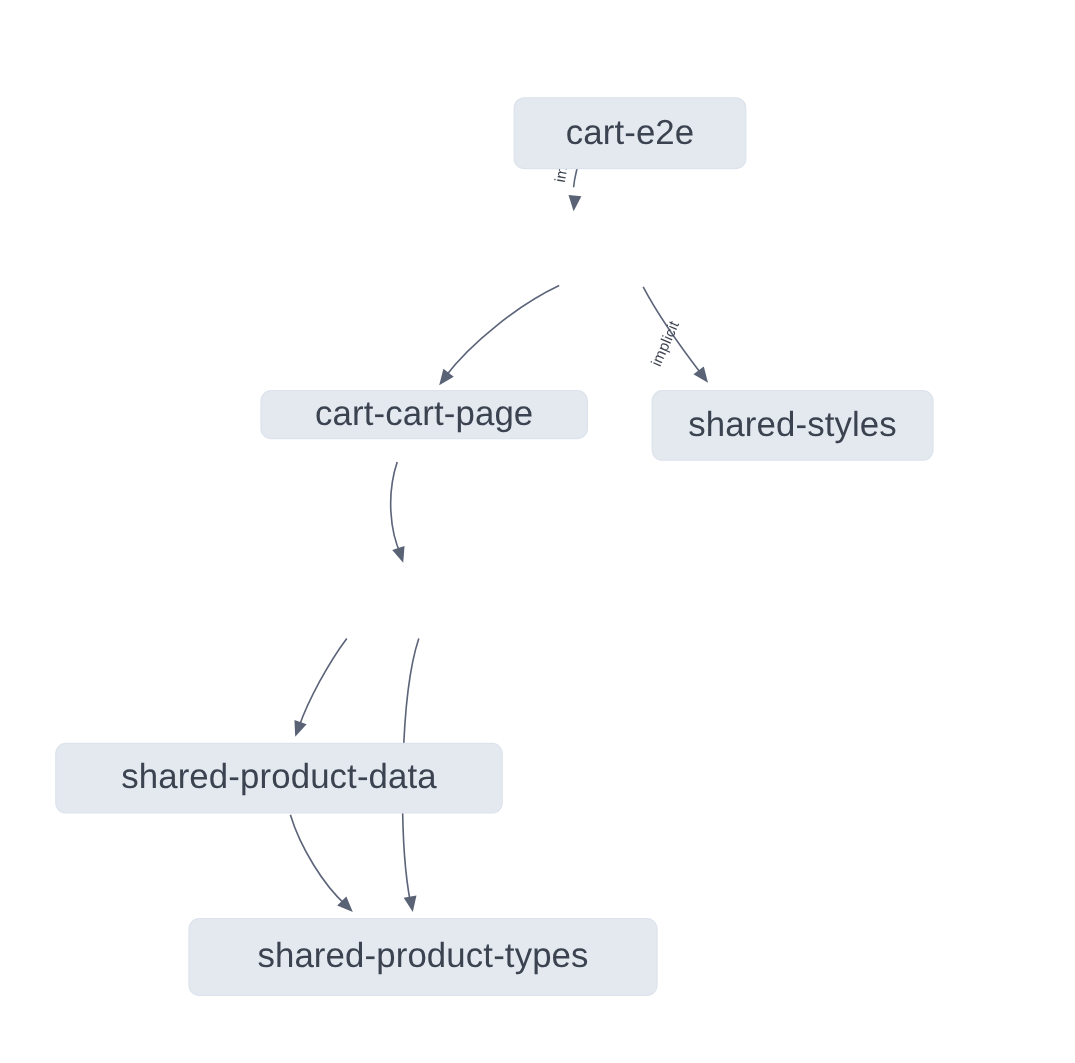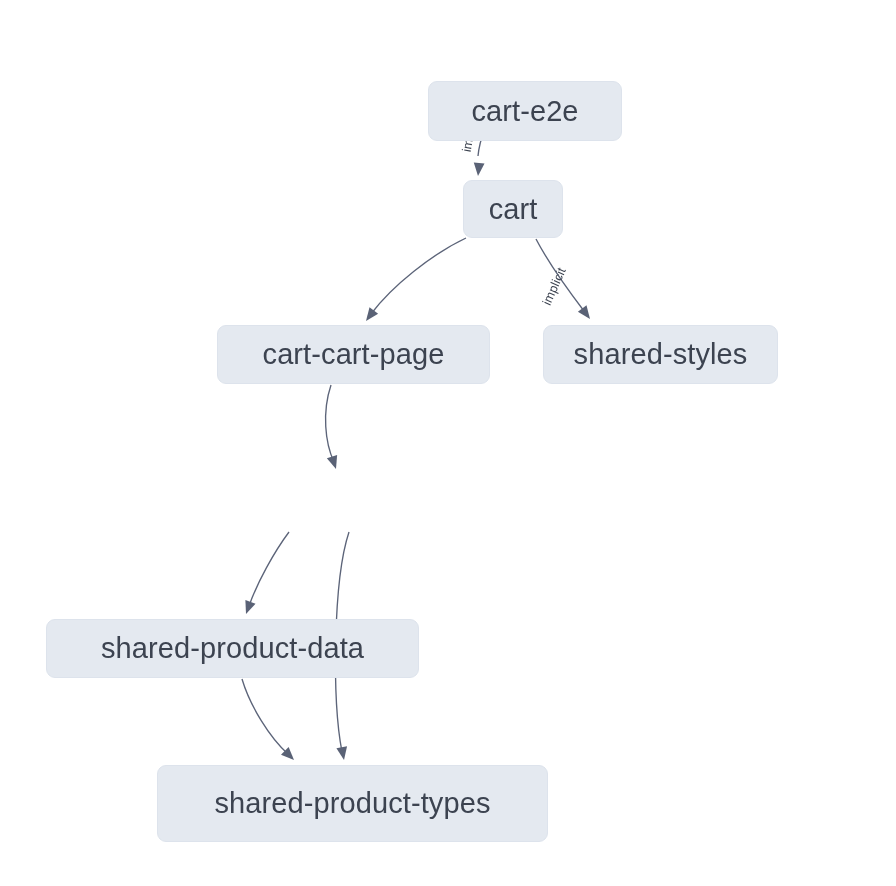--- a/index.html
+++ b/index.html
@@ -79,28 +79,25 @@
       <polygon points="344,760 336.42461182406396,748.1351993702427 347.0605355565958,746.2597990514399" class="arrow-head"></polygon>
       <path d="M 242,679 C 250,706 270,738 288,754" class="edge-path"></path>
       <polygon points="294,760 280.9892352261675,754.6259884629823 288.6259884629822,746.9892352261676" class="arrow-head"></polygon>
       <text x="474" y="133" class="edge-label" text-anchor="middle" transform="rotate(-80 474 133)">implicit</text>
       <text x="558" y="288" class="edge-label" text-anchor="middle" transform="rotate(-66 558 288)">implicit</text>
     </svg>
 
 <div class="node" style="left: 428px; top: 33px; width: 194px; height: 60px; margin-top: 48px;">
       <span>cart-e2e</span>
     </div>
-    <div class="node" style="left: 463px; top: 180px; width: 100px; height: 58px;">
-      <span>cart</span>
-    </div>
-    <div class="node" style="left: 217px; top: 325px; width: 273px; height: 59px;">
+    <div class="node" style="left: 217px; top: 325px; width: 273px; height: 41px;">
       <span>cart-cart-page</span>
     </div>
     <div class="node" style="left: 543px; top: 325px; width: 235px; height: 59px;">
       <span>shared-styles</span>
     </div>
     <div class="node" style="left: 46px; top: 619px; width: 373px; height: 59px; text-align: center;">
       <span>shared-product-data</span>
     </div>
-    <div class="node" style="left: 157px; top: 765px; width: 391px; height: 77px;">
+    <div class="node" style="left: 157px; top: 765px; width: 391px; height: 65px;">
       <span>shared-product-types</span>
     </div>
   </div>
 
 </body></html>

